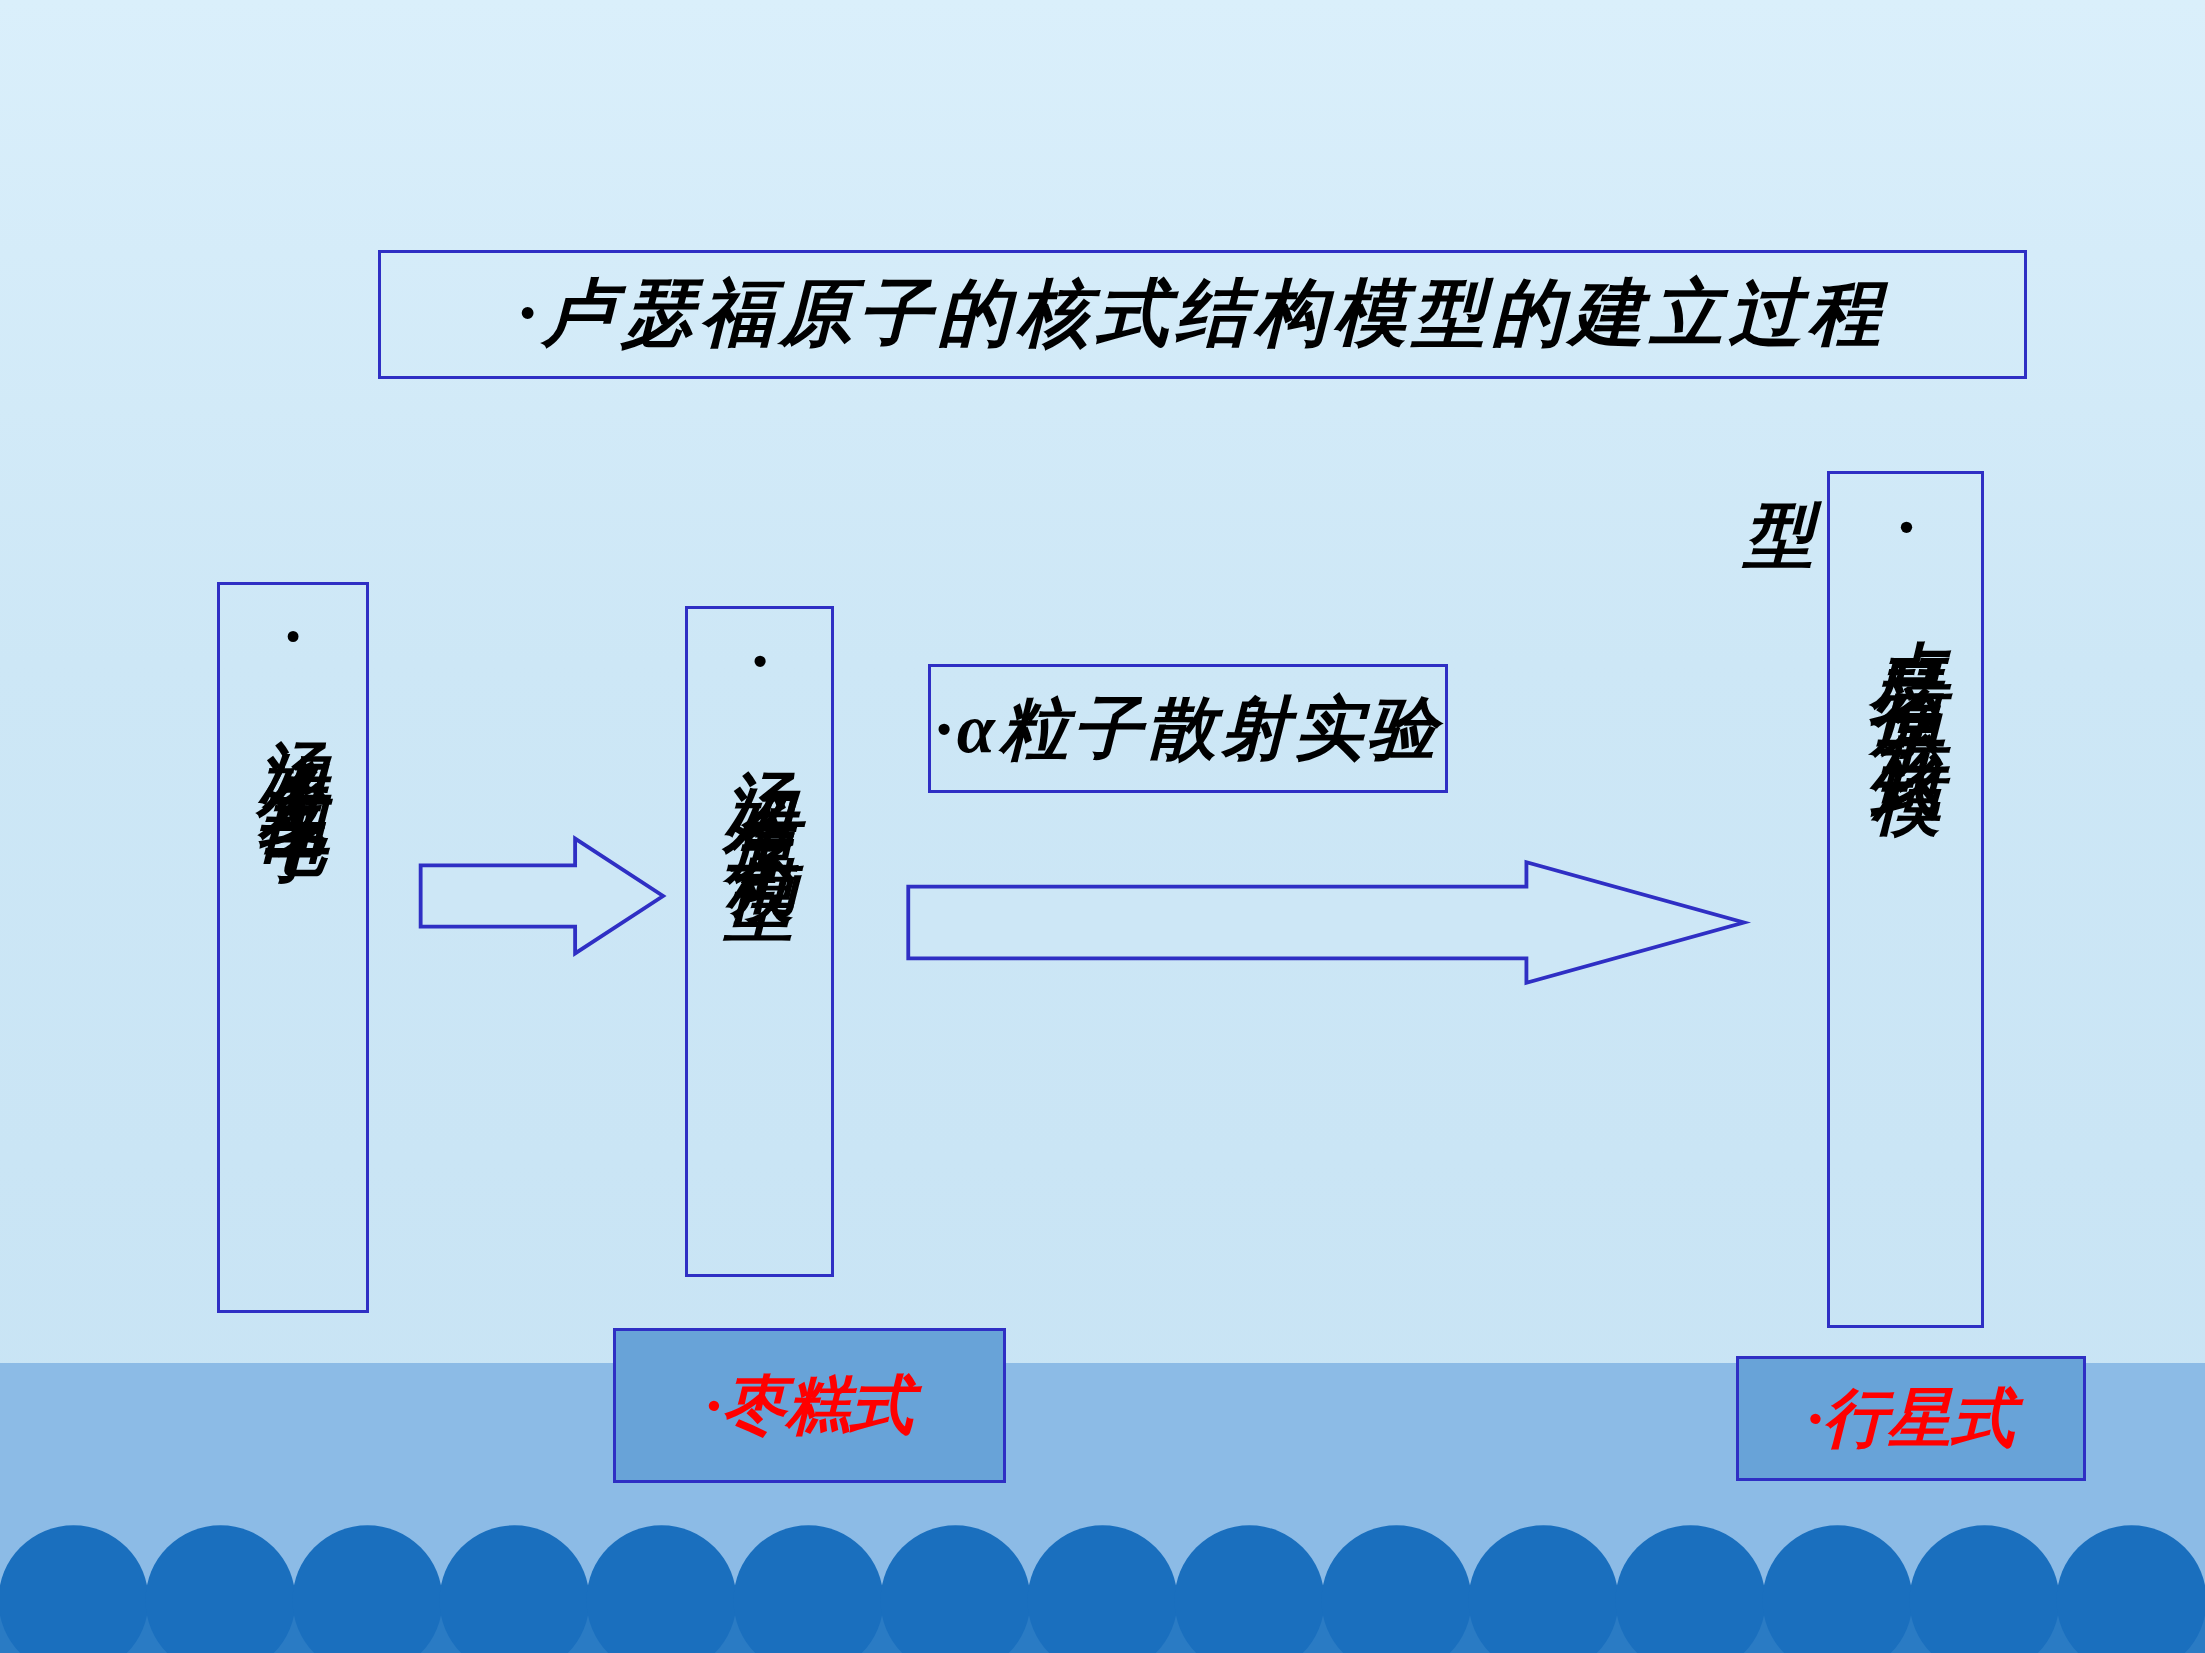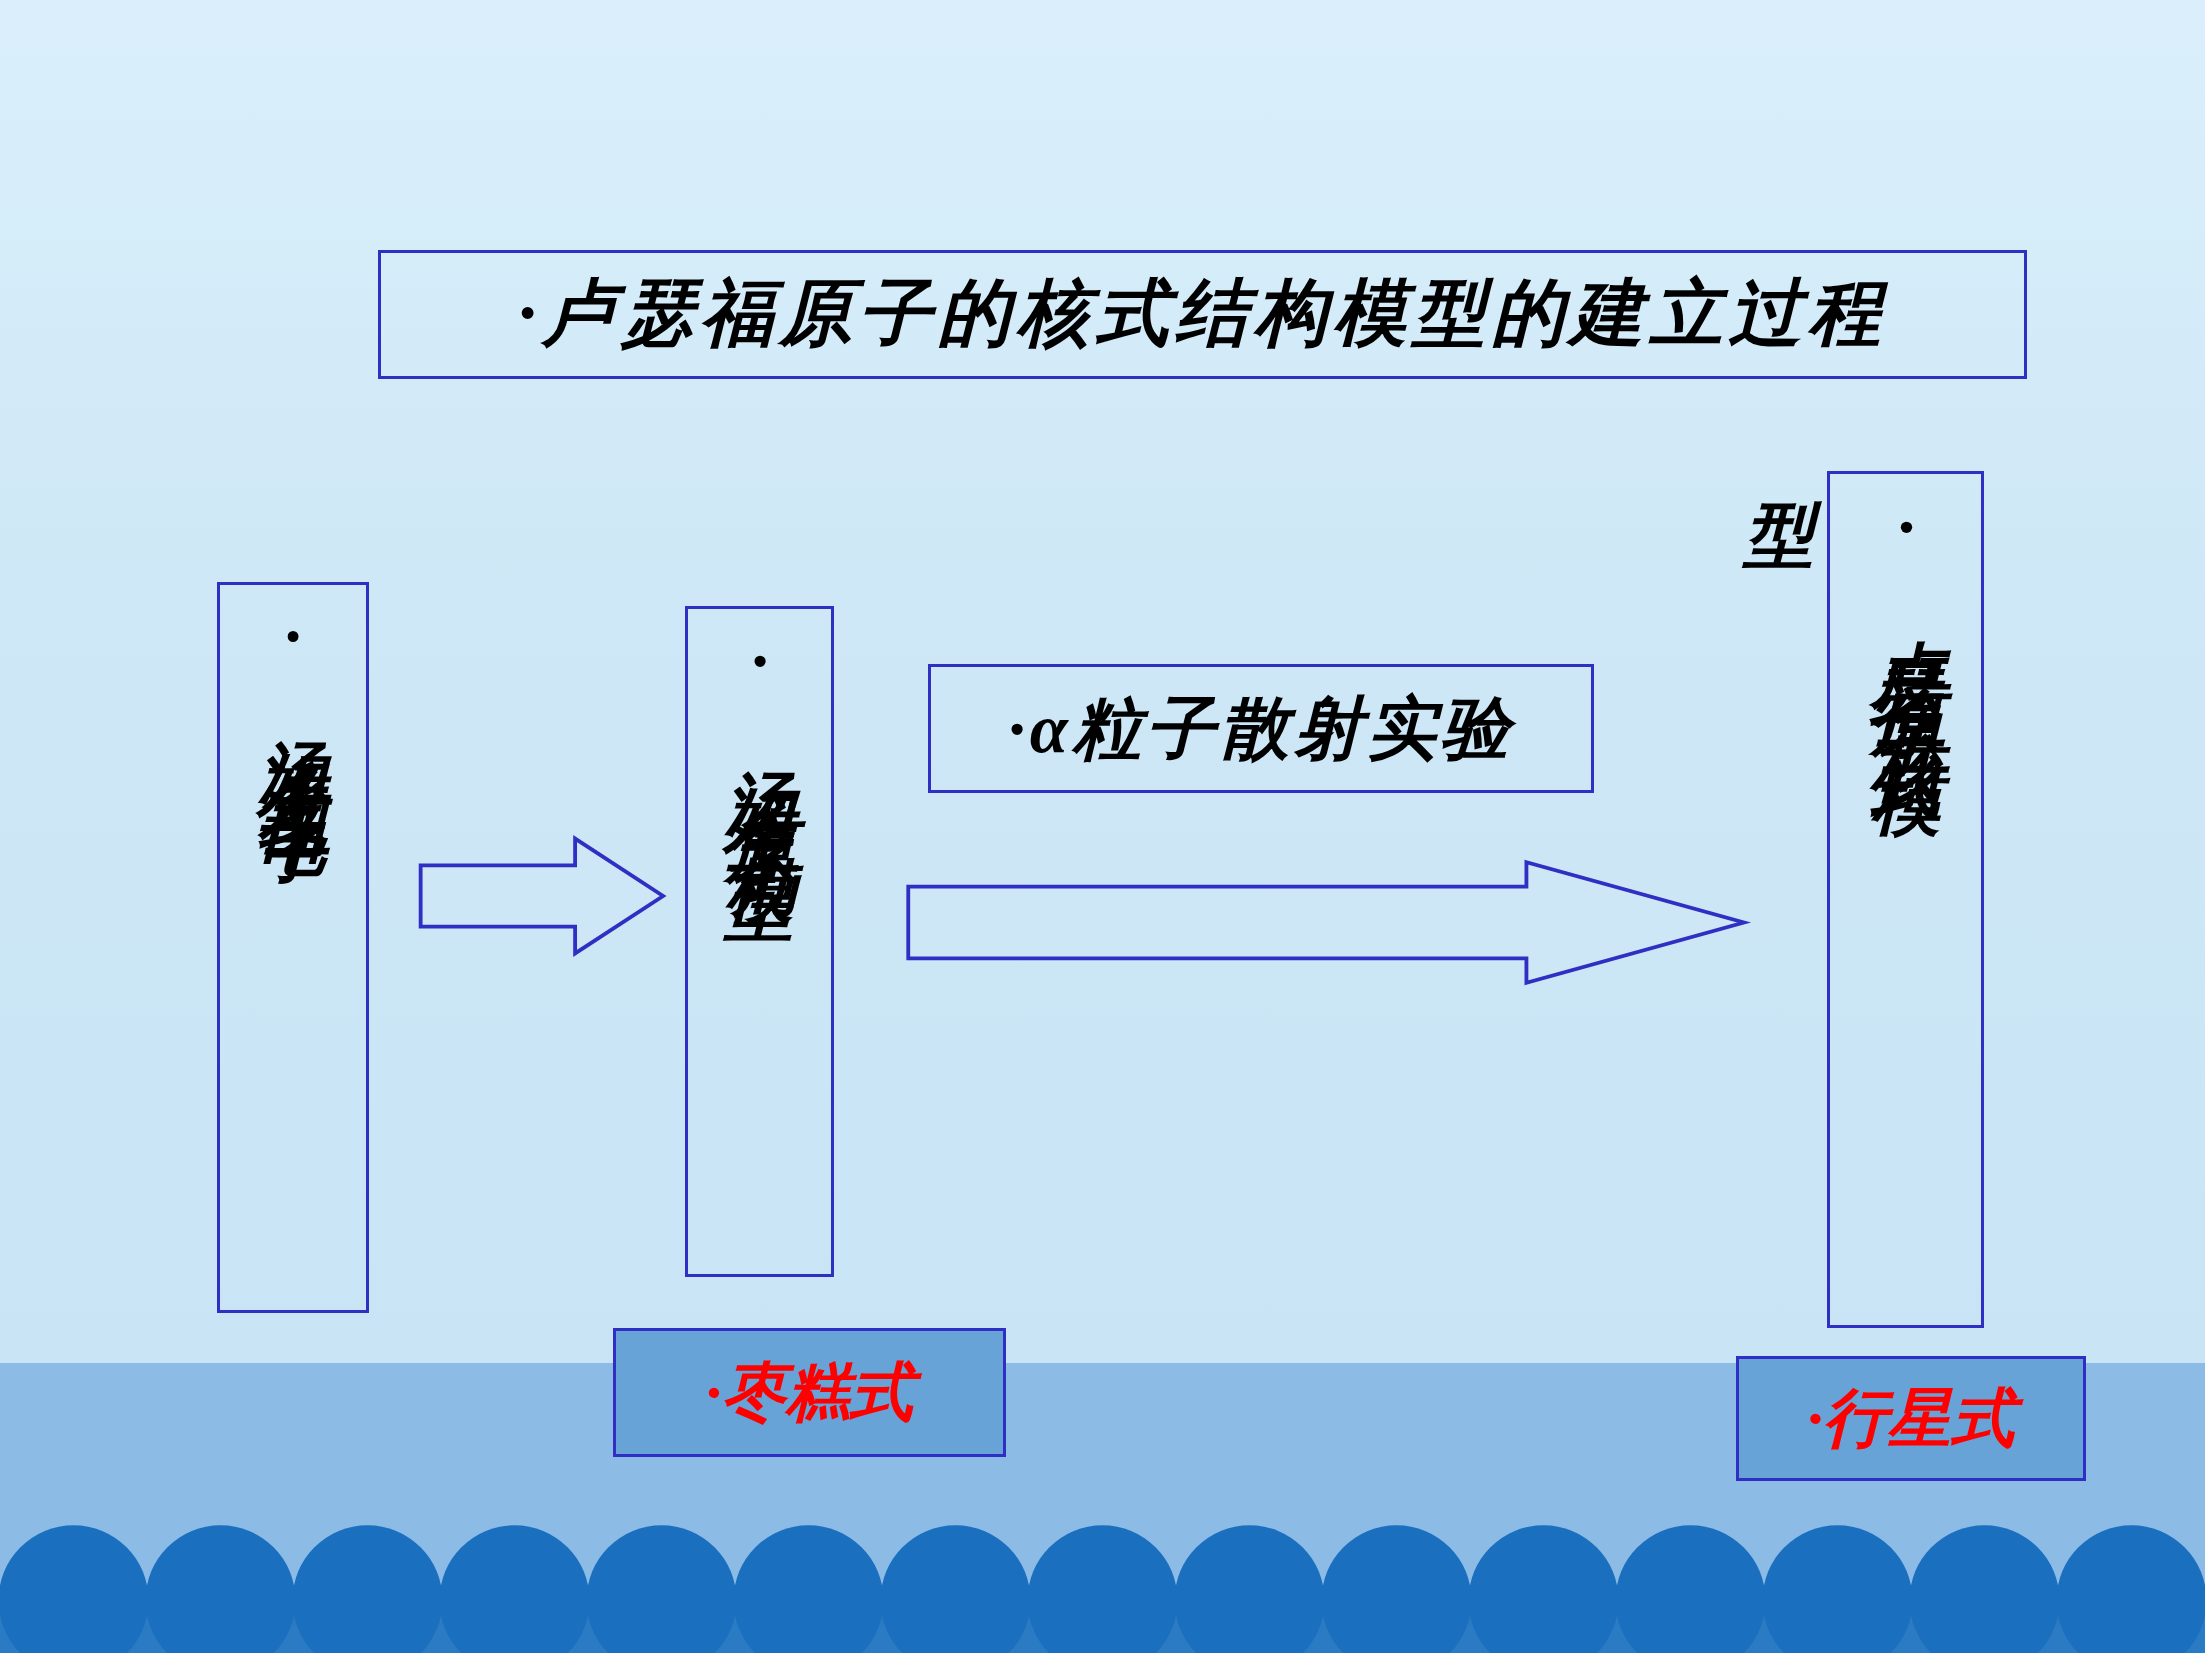--- a/index.html
+++ b/index.html
@@ -40,39 +40,39 @@
   .box-thomson-electron .vtext { font-size:67px; letter-spacing:13.8px; }
   .box-thomson-model    { left:685px; top:606px;  width:149px; height:671px; }
   .box-thomson-model .vtext { font-size:69px; letter-spacing:17px; }
   .box-rutherford       { left:1827px; top:471px; width:157px; height:857px; }
   .box-rutherford .vtext { font-size:70px; letter-spacing:18.4px; }
   .overflow-char {
     position:absolute; left:1744px; top:489px;
     font-size:70px; font-weight:bold;
   }
   .alpha-box {
-    left:928px; top:664px; width:666px; height:129px;
+    left:928px; top:664px; width:520px; height:129px;
     display:flex; align-items:center; justify-content:center;
   }
   .alpha-text { font-size:69px; font-weight:bold; letter-spacing:4.6px; white-space:nowrap; }
   .band {
     position:absolute; left:0; top:1363px; width:2205px; height:291px;
     background:#8cbbe6;
   }
   .waves-svg { position:absolute; left:0; top:0; width:2205px; height:1654px; pointer-events:none; }
   .label-box {
     position:absolute;
     border:3.8px solid #2f2fc4;
     box-sizing:border-box;
     background:#68a3d8;
     display:flex; align-items:center; justify-content:center;
     z-index:3;
   }
   .label-text { color:#ff0000; font-weight:bold; font-size:64px; white-space:nowrap; }
-  .label-plum   { left:613px;  top:1328px; width:393px; height:129px; }
+  .label-plum   { left:613px;  top:1328px; width:393px; height:155px; }
   .label-planet { left:1727px; top:1356px; width:350px; height:125px;margin-left:9px; }
   .arrow-svg { position:absolute; pointer-events:none; }
   .arrow-shape { fill:#cde7f6; stroke:#2f2fc4; stroke-width:5; }
 </style>
 </head>
 <body>
 
 <div class="slide">
 
   <div class="band"></div>

